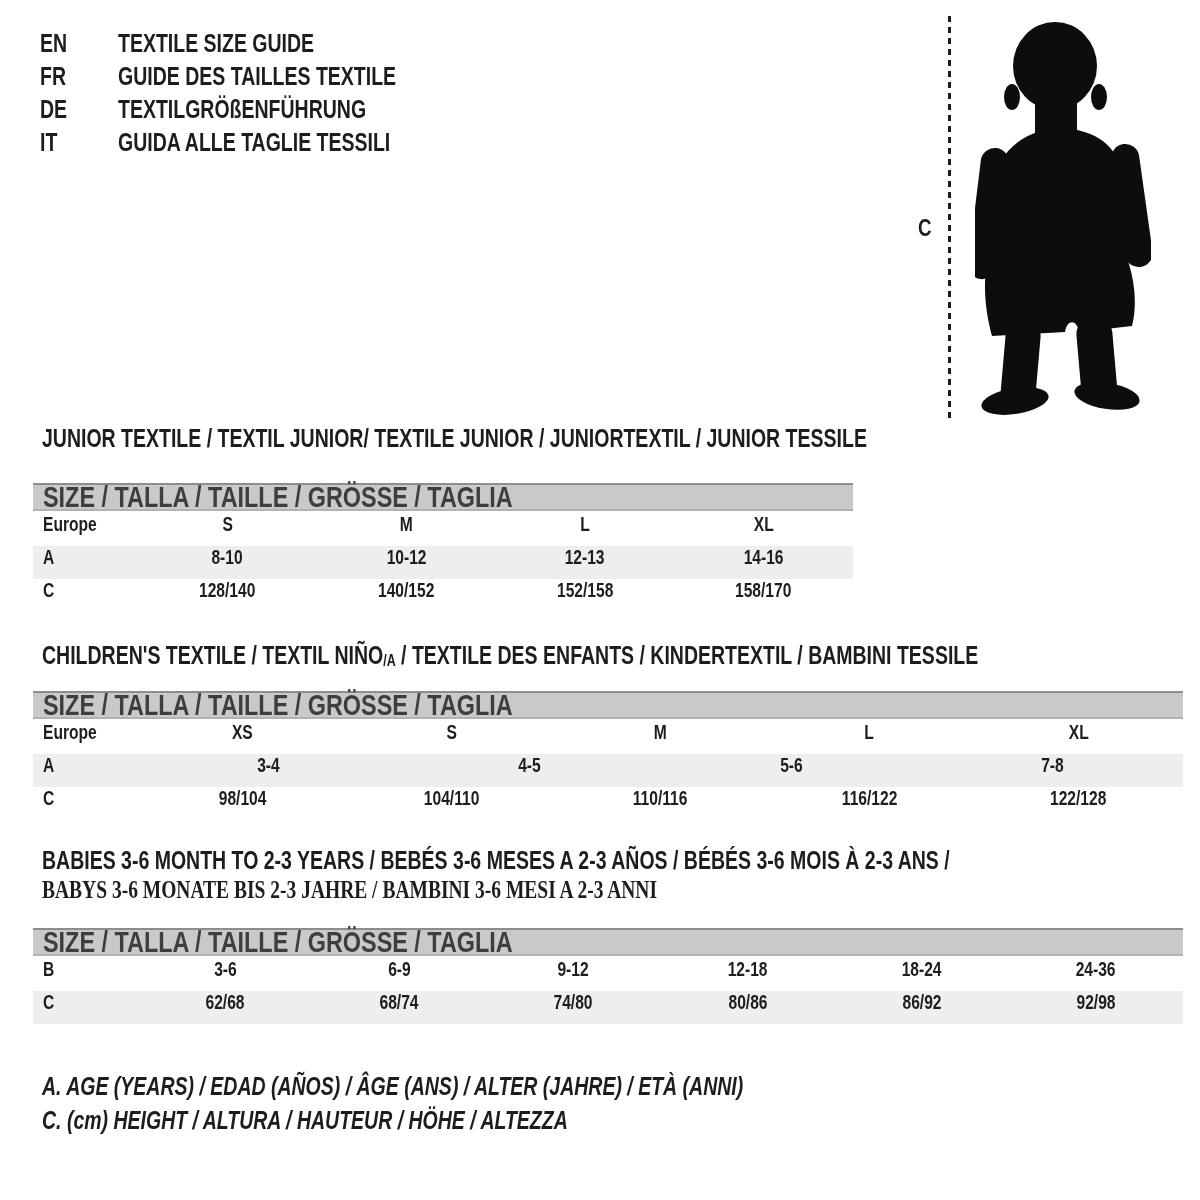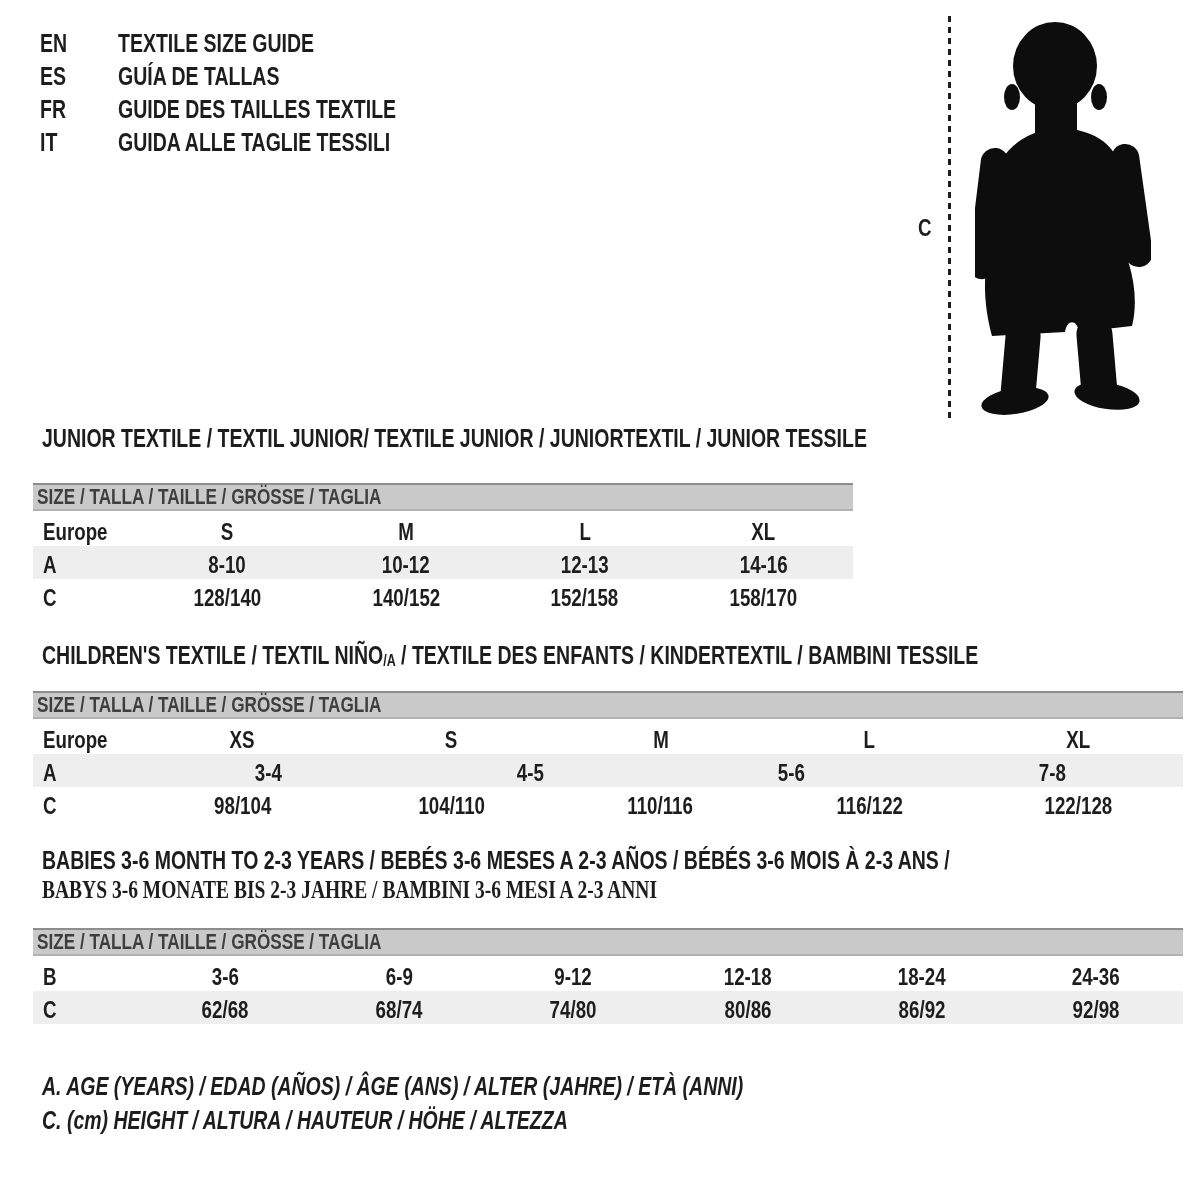--- a/index.html
+++ b/index.html
@@ -20,24 +20,24 @@
   
   .sec-title { font-size:25px; line-height:28px; }
   .foot-line { font-size:25px; line-height:34px; }
   .sub-sm    { font-size:16px; vertical-align:-2px; }
 
   
   .tbl { position:absolute; left:33px; }
   .size-bar {
     height:28px; box-sizing:border-box; background:#c9c9c9;
     border-top:2px solid #8d8d8d; border-bottom:2px solid #b2b2b2;
-    display:flex; align-items:center; padding-left:4px;
-    font-size:22px; color:#3e3e3e; margin-bottom:2px;
+    display:flex; align-items:center; padding-left:10px;
+    font-size:30px; color:#3e3e3e; margin-bottom:2px;
   }
-  .trow { height:33px; display:flex; align-items:flex-end; font-size:24px; }
+  .trow { height:33px; display:flex; align-items:flex-start; font-size:20px; }
   .trow.shaded { background:#eeeeee; }
   .tlabel { width:105px; flex:0 0 105px; padding-left:10px; box-sizing:border-box; }
   .tcell  { flex:1; text-align:center; }
 
   
   .dash-line {
     position:absolute; left:948px; top:16px; width:3px; height:402px;
     background:repeating-linear-gradient(180deg,#1c1c1c 0 6px,transparent 6px 11px);
   }
   .c-label { font-size:24px; }
@@ -46,26 +46,26 @@
 <body>
 
 <div class="page">
 
   <div class="abs" style="left:40px;top:27px;">
     <div class="lang-row">
       <span class="lang-code"><span class="cond">EN</span></span>
       <span class="cond">TEXTILE SIZE GUIDE</span>
     </div>
     <div class="lang-row">
-      <span class="lang-code"><span class="cond">ES</span></span>
-      <span class="cond">GUÍA DE TALLAS</span>
+      <span class="lang-code"><span class="cond">FR</span></span>
+      <span class="cond">GUIDE DES TAILLES TEXTILE</span>
     </div>
     <div class="lang-row">
-      <span class="lang-code"><span class="cond">FR</span></span>
-      <span class="cond">GUIDE DES TAILLES TEXTILE</span>
+      <span class="lang-code"><span class="cond">DE</span></span>
+      <span class="cond">TEXTILGRÖßENFÜHRUNG</span>
     </div>
     <div class="lang-row">
       <span class="lang-code"><span class="cond">IT</span></span>
       <span class="cond">GUIDA ALLE TAGLIE TESSILI</span>
     </div>
   </div>
 
   <div>
     <div class="dash-line"></div>
     <div class="abs c-label" style="left:918px;top:214px;">

